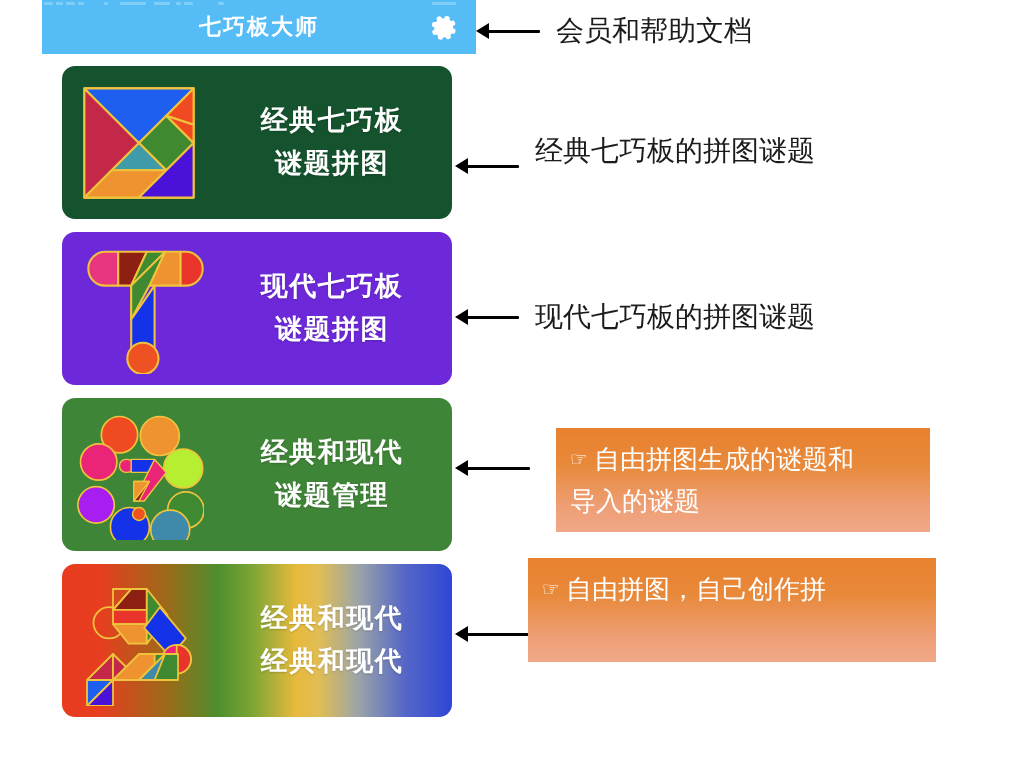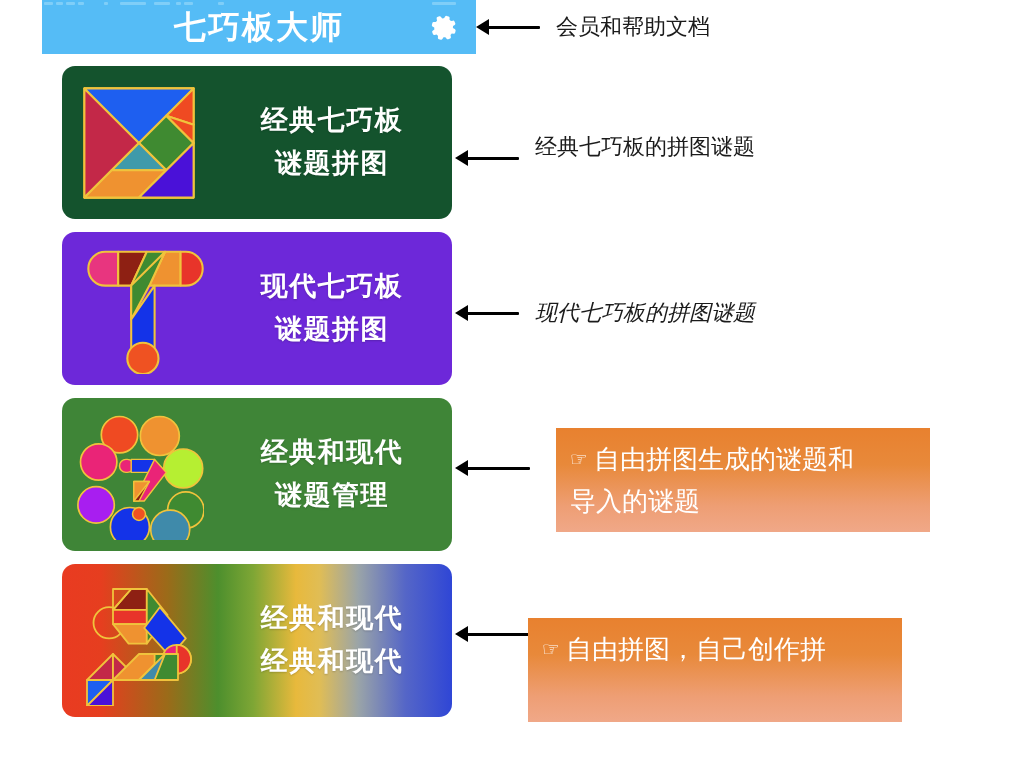--- a/index.html
+++ b/index.html
@@ -47,21 +47,21 @@
     left: 0; top: 0;
     width: 434px;
     height: 54px;
     background: #55bcf6;
     display: flex;
     align-items: center;
     justify-content: center;
   }
   .app-title {
     color: #ffffff;
-    font-size: 32px;
+    font-size: 22px;
     font-weight: bold;
     letter-spacing: 2px;
     line-height: 1;
   }
   .gear-btn {
     position: absolute;
     right: 17px;
     top: 50%;
     transform: translateY(-50%);
     width: 30px;
@@ -152,47 +152,47 @@
     position: absolute;
     left: 0;
     top: -6px;
     width: 0; height: 0;
     border-top: 8px solid transparent;
     border-bottom: 8px solid transparent;
     border-right: 13px solid #000000;
   }
   .annot-text {
     color: #1b1b1b;
-    font-size: 22px;
+    font-size: 28px;
     white-space: nowrap;
     margin-left: 16px;
     line-height: 1.2;
   }
 
   .annot-box {
     position: absolute;
     box-sizing: border-box;
     padding: 10px 14px 12px 14px;
     color: #ffffff;
     font-size: 26px;
     line-height: 1.62;
     background: linear-gradient(180deg, #e8812f 0%, #e8893a 35%, #ee9e74 75%, #f0a888 100%);
   }
   .annot-box .ln { display: block; }
   .hand { font-size: 20px; vertical-align: 2px; margin-right: 6px; }
 
   
   #annot-0 { left: 476px; top: 14px; }
   #annot-1 { left: 455px; top: 134px; align-items: flex-end; }
-  #annot-2 { left: 455px; top: 300px; font-style: italic; }
+  #annot-2 { left: 455px; top: 300px; }
   #annot-3 { left: 455px; top: 466px; }
   #annot-4 { left: 455px; top: 632px; }
 
   #annot-box-2 { left: 528px; top: 428px; width: 374px; height: 104px; margin-left: 28px; }
-  #annot-box-3 { left: 528px; top: 618px; width: 374px; height: 104px; }
+  #annot-box-3 { left: 528px; top: 558px; width: 408px; height: 104px; }
 </style>
 </head>
 <body>
 
 <div id="phone-screen">
 
   <div class="app-header">
     <div class="app-title">七巧板大师</div>
     <div class="gear-btn">
       <svg viewBox="0 0 24 24" width="30" height="30" aria-hidden="true">

